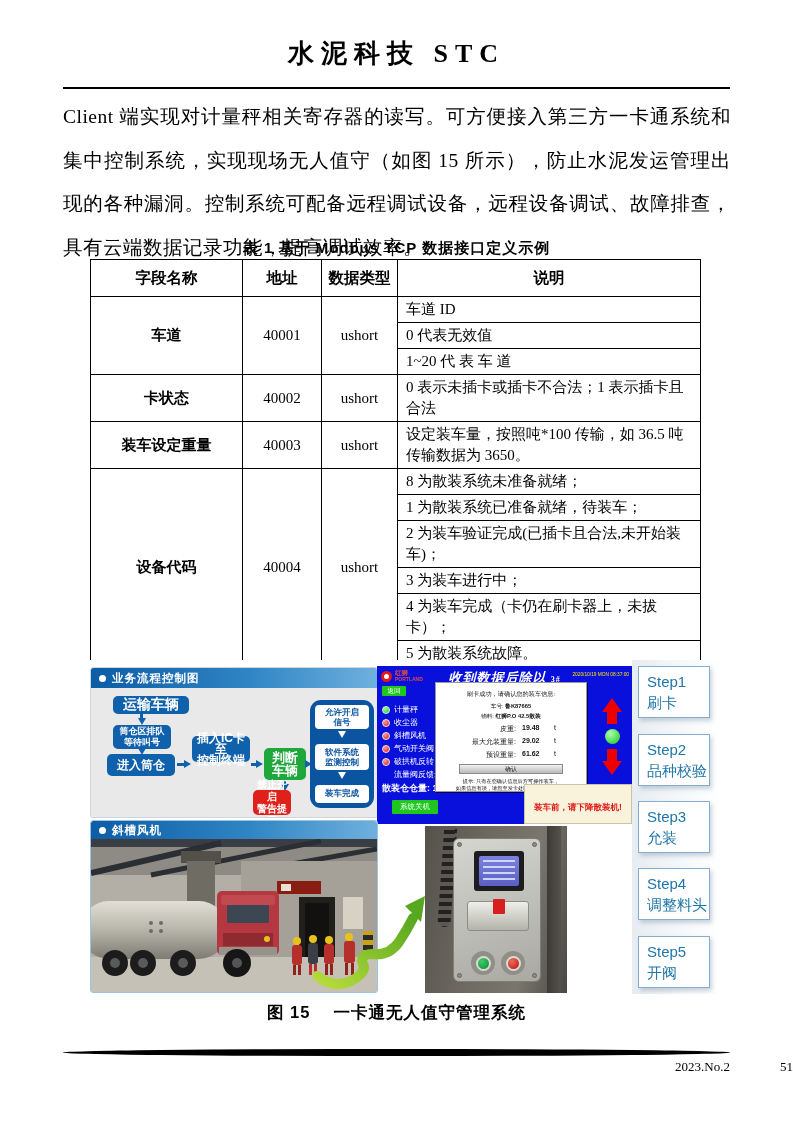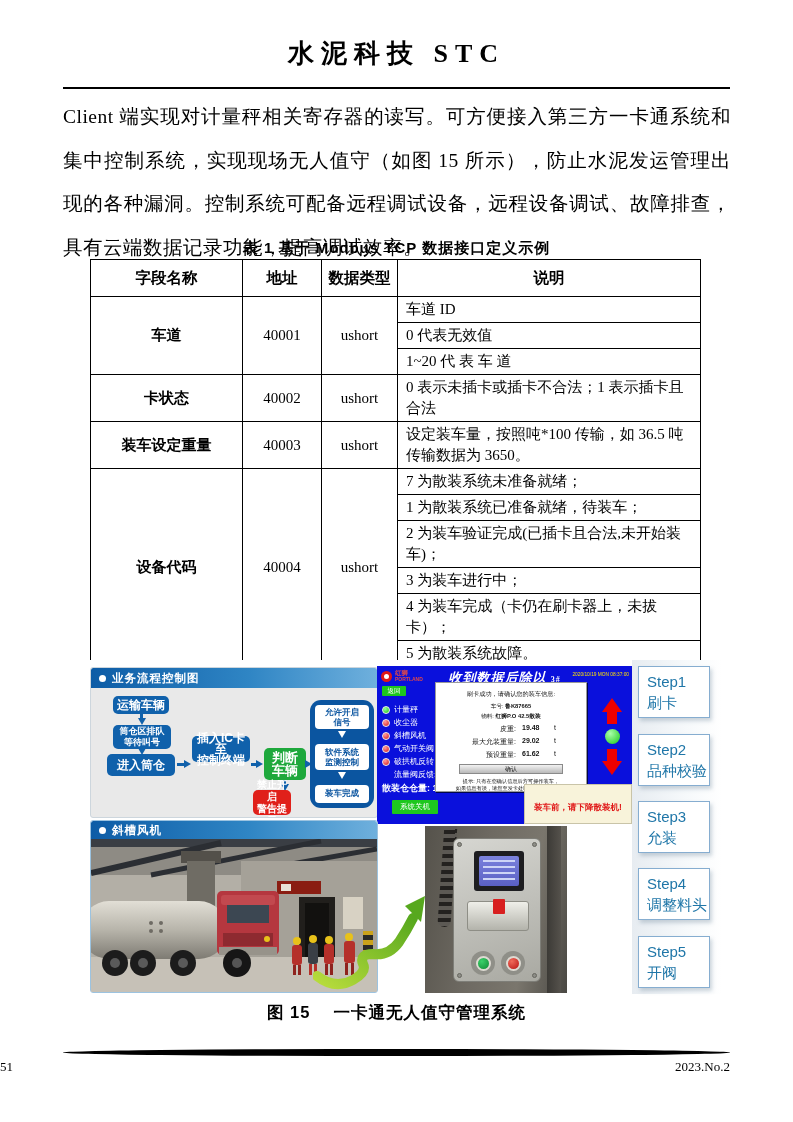--- a/index.html
+++ b/index.html
@@ -173,21 +173,21 @@
     padding:4px 0 4px 8px;
   }
   
   .swoosh { position:absolute; left:228px; top:228px; width:160px; height:104px; z-index:6; }
   
   .fig-caption {
     position:absolute; top:1002px; left:0; right:0; text-align:center;
     font-family:"Liberation Sans",sans-serif; font-size:16.5px; font-weight:600; letter-spacing:1px;
   }
   .footer-line { position:absolute; top:1049px; left:63px; width:667px; height:7px; background:#000; border-radius:50%; }
-  .page-num { position:absolute; top:1059px; left:0; right:0; text-align:left; font-size:13px; }
+  .page-num { position:absolute; top:1059px; left:0; right:0; text-align:right; font-size:13px; }
   .issue { position:absolute; top:1059px; right:63px; font-size:13px; }
 </style>
 </head>
 <body>
 
 <div class="page">
 
   <div class="journal-title">水泥科技 STC</div>
   <div class="header-rule"></div>
 
@@ -229,21 +229,21 @@
     <tr class="h2">
       <td class="c-field">装车设定重量</td>
       <td class="c-addr">40003</td>
       <td class="c-type">ushort</td>
       <td class="c-desc">设定装车量，按照吨*100 传输，如 36.5 吨传输数据为 3650。</td>
     </tr>
     <tr class="h1">
       <td class="c-field" rowspan="6">设备代码</td>
       <td class="c-addr" rowspan="6">40004</td>
       <td class="c-type" rowspan="6">ushort</td>
-      <td class="c-desc">7 为散装系统未准备就绪；</td>
+      <td class="c-desc">8 为散装系统未准备就绪；</td>
     </tr>
     <tr class="h1">
           <td class="c-desc">1 为散装系统已准备就绪，待装车；</td>
         </tr>
     <tr class="h1">
           <td class="c-desc">2 为装车验证完成(已插卡且合法,未开始装车)；</td>
         </tr>
     <tr class="h1">
           <td class="c-desc">3 为装车进行中；</td>
         </tr>
@@ -286,21 +286,21 @@
           <div>开阀</div>
         </div>
     </div>
 
     <div class="flow-panel">
       <div class="panel-head">
         <span class="bullet"></span>
         <span>业务流程控制图</span>
       </div>
       <div class="flow-body">
-        <div class="fbox" style="left:22px;top:8px;width:56px;height:18px;font-size:12px">运输车辆</div>
+        <div class="fbox" style="left:22px;top:8px;width:76px;height:18px;font-size:14px">运输车辆</div>
         <div class="stem-v" style="left:49px;top:26px;height:4px"></div>
         <div class="tri-d" style="left:47px;top:30px"></div>
         <div class="fbox" style="left:22px;top:37px;width:58px;height:24px;font-size:9px;line-height:11px">筒仓区排队
 等待叫号</div>
         <div class="tri-d" style="left:47px;top:60px"></div>
         <div class="fbox" style="left:16px;top:66px;width:68px;height:22px;font-size:12px">进入筒仓</div>
         <div class="stem-h" style="left:86px;top:75px;width:8px"></div>
         <div class="tri-r" style="left:93px;top:72px"></div>
         <div class="fbox" style="left:101px;top:48px;width:58px;height:26px;font-size:12px;line-height:11px">插入IC卡至
 控制终端</div>

